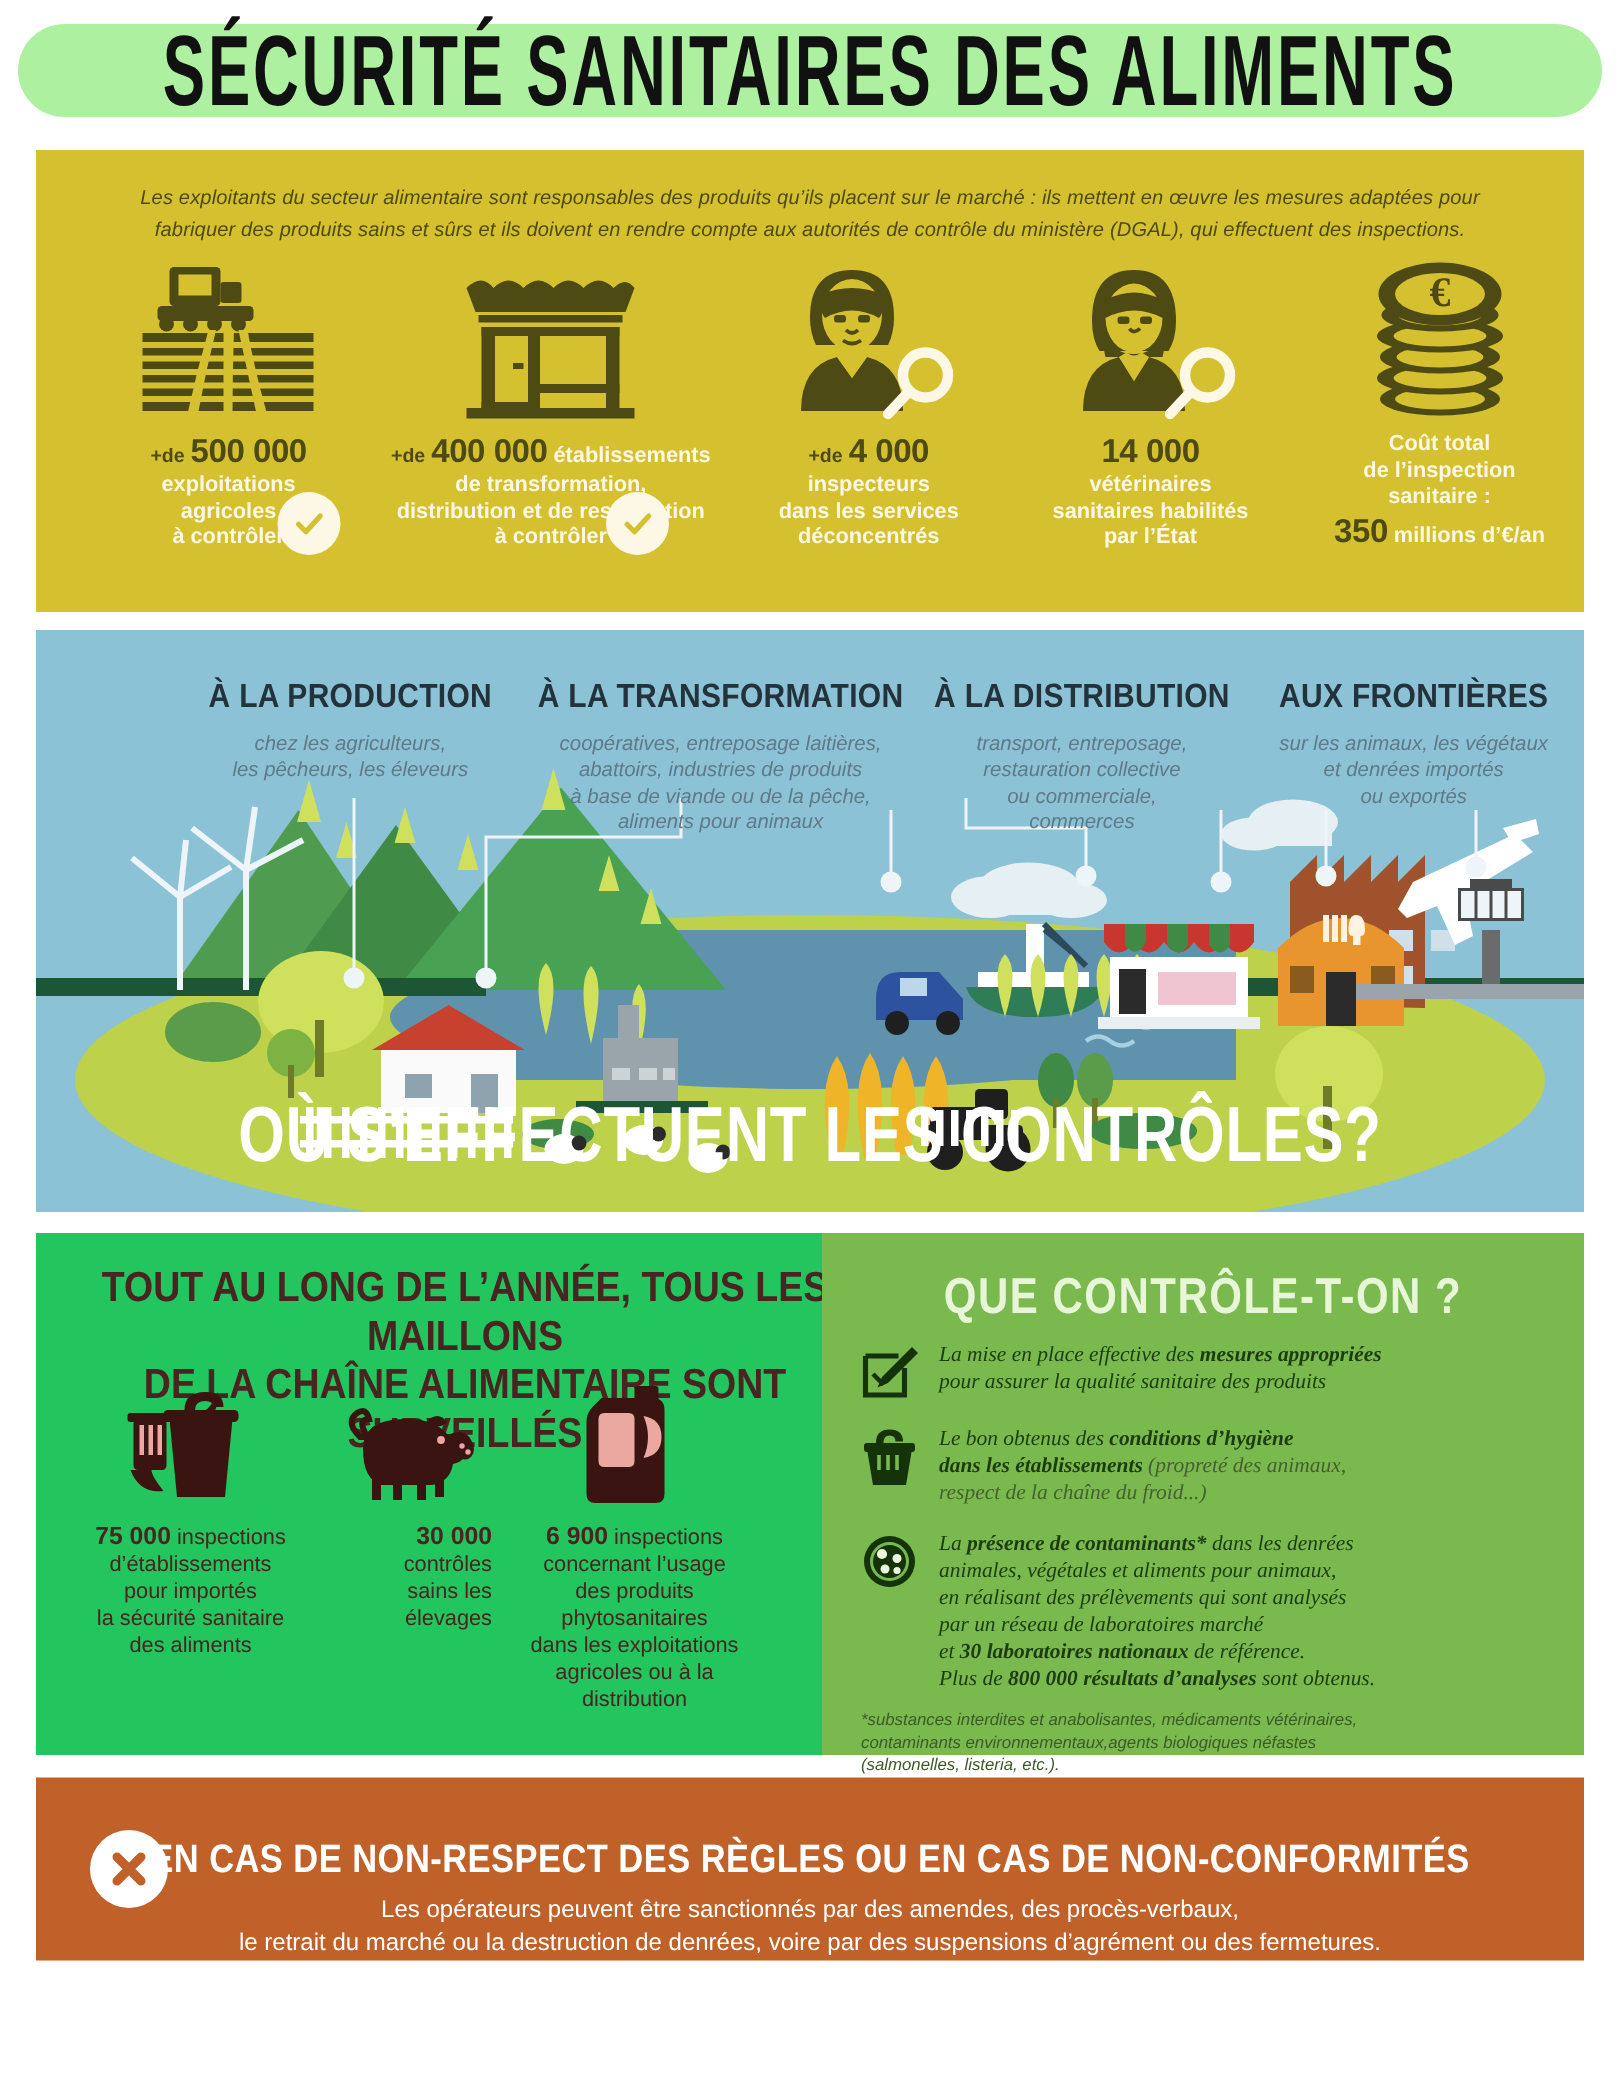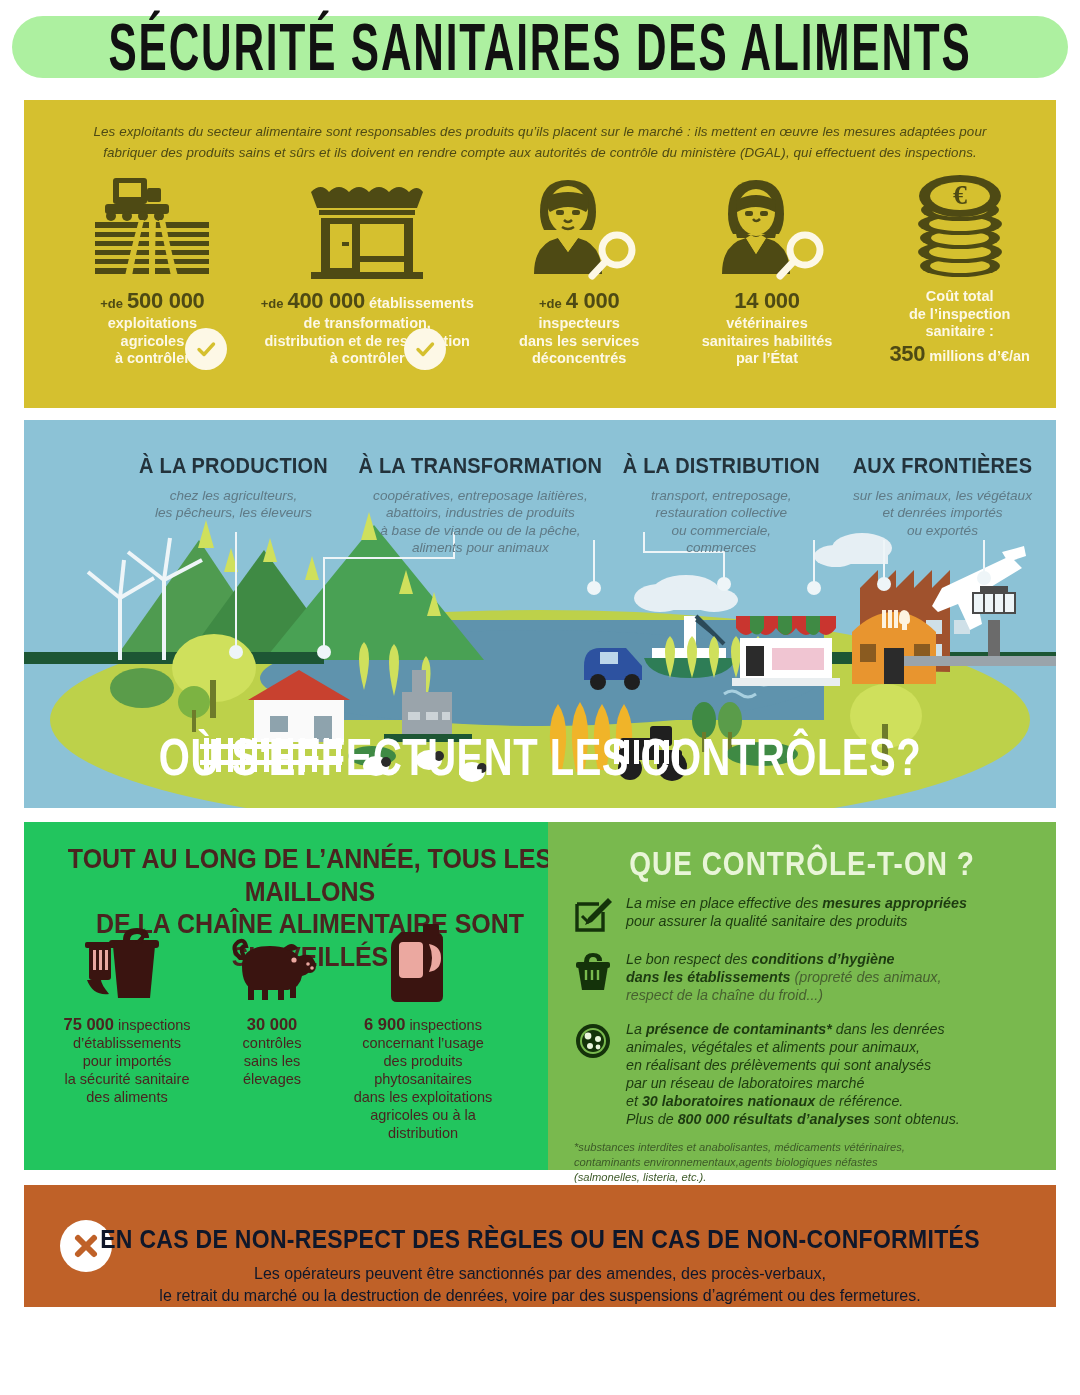--- a/index.html
+++ b/index.html
@@ -96,41 +96,41 @@
   .green-block {
     position: absolute; left: 548px; top: 822px; width: 508px; height: 348px;
     background: #79b94e;
   }
   .green-title {
     padding-top: 24px; text-align: center;
     font-family: "Liberation Sans Narrow", "Liberation Sans", sans-serif;
     font-size: 28px; font-weight: 700; color: #e9f5d8; letter-spacing: 1px;
     transform: scaleY(1.2);
   }
-  .g-item { display: flex; gap: 12px; padding: 0 18px 0 26px; margin-top: 16px; }
+  .g-item { display: flex; gap: 12px; padding: 0 18px 0 26px; margin-top: 16px; font-family: Liberation Serif, serif; }
   .g-ic { flex: 0 0 40px; padding-top: 2px; }
   .g-tx { font-style: italic; font-size: 14.3px; line-height: 1.26; color: #1d3b10; }
   .g-tx b { font-weight: 800; font-style: italic; }
   .g-tx .muted { color: #46602f; }
   .g-note {
     padding: 12px 18px 0 26px; font-style: italic; font-size: 11.2px;
     line-height: 1.32; color: #3d5a28;
   }
 
   
   .orange-block {
     position: absolute; left: 24px; top: 1185px; width: 1032px; height: 122px;
     background: #bf6128; display: flex; align-items: center;
   }
   .x-badge {
     position: absolute; left: 36px; top: 50%; transform: translateY(-50%);
     width: 52px; height: 52px; border-radius: 50%; background: #fff;
     display:flex; align-items:center; justify-content:center;
   }
-  .orange-text { width: 100%; text-align: center; color: #0f172a; padding: 0 52px; margin-top: 40px; }
+  .orange-text { width: 100%; text-align: center; color: #ffffff; padding: 0 52px; margin-top: 40px; }
   .orange-h {
     font-family: "Liberation Sans Narrow", "Liberation Sans", sans-serif;
     font-size: 23px; font-weight: 700; letter-spacing: .3px; transform: scaleY(1.15);
     margin-bottom: 10px;
   }
   .orange-p { font-size: 16px; line-height: 1.35; }
 
   svg { display: block; overflow: visible; }
 </style>
 </head>
@@ -635,21 +635,21 @@
         <p>
           <b>75 000</b>
           <span>inspections</span><br>
           <span>d’établissements</span><br>
           <span>pour importés</span><br>
           <span>la sécurité sanitaire</span><br>
           <span>des aliments</span>
         </p>
       </div>
 
-      <div class="pcol" style="width:112px;">
+      <div class="pcol" style="width:112px;text-align:right;">
         <div class="pcol-icon">
           <svg width="100" height="82" viewBox="0 0 100 82">
             <g fill="#3a1410">
               <path d="M20 44 q0 -20 28 -20 q20 0 28 10 q10 0 12 8 q2 10 -8 12 q-2 12 -14 14 h-34 q-12 -4 -12 -24z"></path>
               <path d="M78 34 q10 -4 14 4 q4 8 -4 12 q-6 2 -10 -2z"></path>
               <ellipse cx="88" cy="44" rx="6" ry="7"></ellipse>
               <circle cx="86" cy="42" r="1.8" fill="#eba8a0"></circle>
                 <circle cx="90" cy="46" r="1.8" fill="#eba8a0"></circle>
               <path d="M62 26 q8 -8 14 0 q-6 6 -14 0z"></path>
               <circle cx="72" cy="38" r="2.6" fill="#eba8a0"></circle>
@@ -724,21 +724,21 @@
             <path d="M10 10 q0 -9 9 -9 q9 0 9 8 h-5 q0 -4 -4 -4 q-4 0 -4 5z"></path>
           </g>
           <g stroke="#79b94e" stroke-width="2.4">
             <path d="M12 18 v10"></path>
               <path d="M18 18 v10"></path>
               <path d="M24 18 v10"></path>
           </g>
         </svg>
       </div>
       <div class="g-tx">
-        <span>Le bon respect des </span><b>conditions d’hygiène</b><br>
+        <span>Le bon obtenus des </span><b>conditions d’hygiène</b><br>
         <b>dans les établissements</b><span class="muted"> (propreté des animaux,</span><br>
         <span class="muted">respect de la chaîne du froid...)</span>
       </div>
     </div>
 
     <div class="g-item">
       <div class="g-ic">
         <svg width="38" height="38" viewBox="0 0 38 38">
           <circle cx="19" cy="19" r="17" fill="#14330a"></circle>
           <circle cx="19" cy="19" r="13" fill="#79b94e"></circle>

